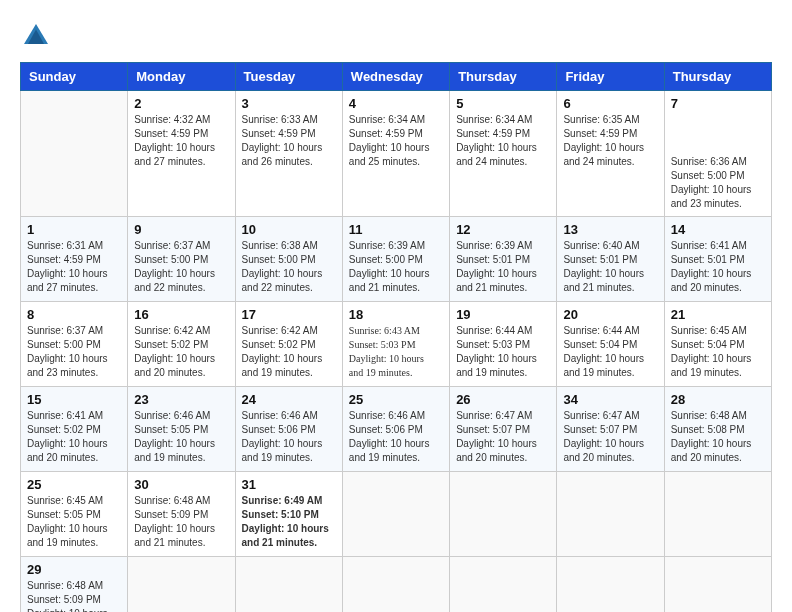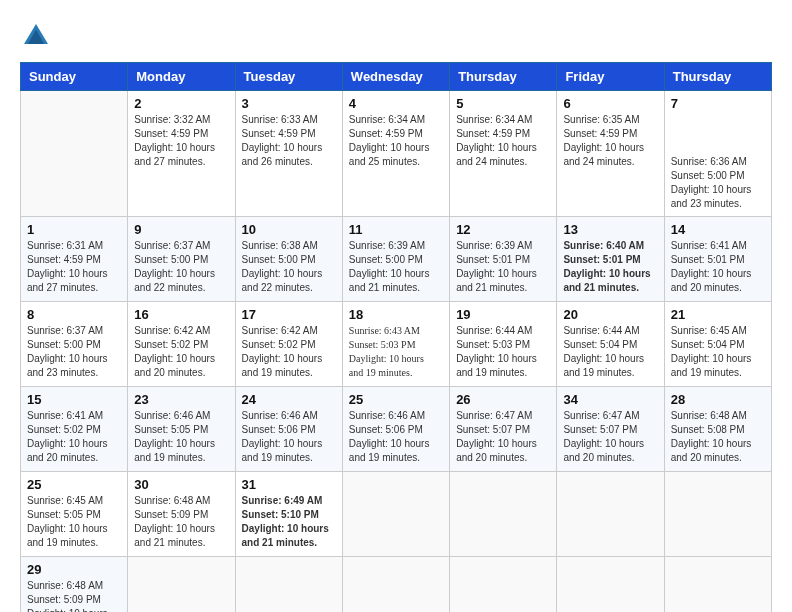--- a/index.html
+++ b/index.html
@@ -122,21 +122,21 @@
         <th>Thursday</th>
         <th>Friday</th>
         <th>Thursday</th>
       </tr>
   </thead>
   <tbody id="calendar-body">
   <tr>
         <td class="empty-cell"></td>
         <td>
           <span class="day-number">2</span>
-          <div class="day-info" style="white-space: pre-line;">Sunrise: 3:32 AM
+          <div class="day-info" style="white-space: pre-line;">Sunrise: 4:32 AM
 Sunset: 4:59 PM
 Daylight: 10 hours
 and 27 minutes.</div>
         </td>
         <td>
           <span class="day-number">3</span>
           <div class="day-info" style="white-space: pre-line;">Sunrise: 6:33 AM
 Sunset: 4:59 PM
 Daylight: 10 hours
 and 26 minutes.</div>
@@ -201,21 +201,21 @@
         </td>
         <td>
           <span class="day-number">12</span>
           <div class="day-info" style="white-space: pre-line;">Sunrise: 6:39 AM
 Sunset: 5:01 PM
 Daylight: 10 hours
 and 21 minutes.</div>
         </td>
         <td>
           <span class="day-number">13</span>
-          <div class="day-info" style="white-space: pre-line; font-weight: bold;">Sunrise: 6:40 AM
+          <div class="day-info" style="white-space: pre-line;">Sunrise: 6:40 AM
 Sunset: 5:01 PM
 Daylight: 10 hours
 and 21 minutes.</div>
         </td>
         <td>
           <span class="day-number">14</span>
           <div class="day-info" style="white-space: pre-line;">Sunrise: 6:41 AM
 Sunset: 5:01 PM
 Daylight: 10 hours
 and 20 minutes.</div>

